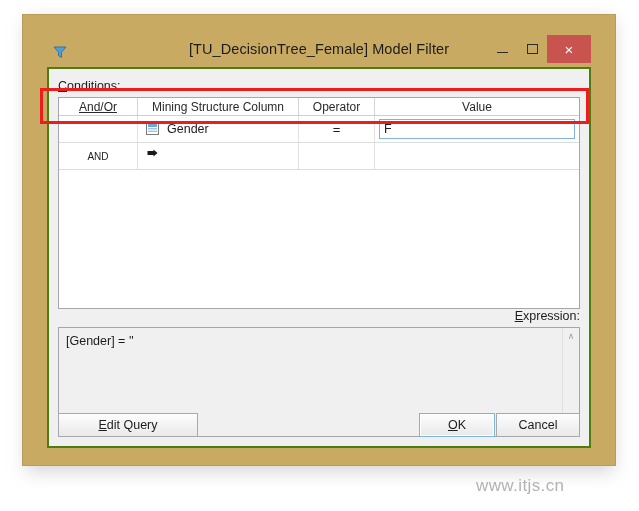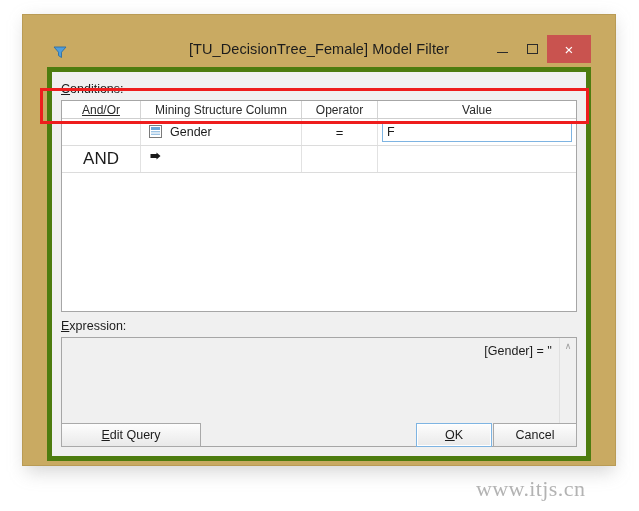--- a/index.html
+++ b/index.html
@@ -110,21 +110,21 @@
     color: #ffffff;
     font-size: 15px;
     line-height: 1;
     font-family: "Liberation Sans", sans-serif;
   }
 
   
   #client-area {
     flex: 1;
     background: #f0f0f0;
-    border: 5px solid #4d7c0f;
+    border: 2px solid #4d7c0f;
     box-sizing: border-box;
     position: relative;
     padding: 10px 9px 9px 9px;
   }
 
   .section-label {
     font-size: 12.5px;
     color: #1c1c1c;
     margin-bottom: 4px;
   }
@@ -166,21 +166,21 @@
     border-right: 1px solid #e2e2e2;
     border-bottom: 1px solid #dcdcdc;
     padding: 0 4px;
     vertical-align: middle;
   }
   #grid-table td:last-child { border-right: none; }
   .col-andor   { width: 78px; text-decoration: underline; }
   .col-column  { width: 160px; }
   .col-operator{ width: 75px; }
 
-  .cell-andor  { text-align: center; font-size: 17px; }
+  .cell-andor  { text-align: center; font-size: 10px; }
   .cell-op     { text-align: center; font-size: 13px; }
 
   .col-cell-inner {
     display: flex;
     align-items: flex-start;
     gap: 8px;
     padding-left: 4px;
   }
   .column-icon {
     width: 13px;
@@ -213,21 +213,20 @@
     height: 110px;
     position: relative;
     display: flex;
   }
   #expression-text {
     flex: 1;
     font-size: 12.5px;
     color: #1c1c1c;
     padding: 6px 7px;
     white-space: pre-wrap;
-    text-align: right;
   }
   #expr-scrollbar {
     width: 16px;
     flex: none;
     background: #f0f0f0;
     border-left: 1px solid #e0e0e0;
     position: relative;
   }
   .sb-arrow {
     position: absolute;
@@ -302,23 +301,23 @@
     position: absolute;
     left: 0;
     top: 0;
     display: flex;
     align-items: center;
   }
   #wm-url {
     position: absolute;
     left: 14px;
     top: 52px;
-    font-size: 22px;
+    font-size: 17px;
     color: rgba(150,150,150,0.72);
-    font-family: Liberation Serif, serif;
+    font-family: Liberation Sans, sans-serif;
     letter-spacing: 0.4px;
     text-align: right;
   }
 </style>
 </head>
 <body>
 
 <div id="desktop"></div>
 <div id="window-shadow"></div>
 
@@ -396,21 +395,21 @@
               </span>
             </td>
             <td class="cell-op"></td>
             <td></td>
           </tr>
 
         </tbody>
       </table>
     </div>
 
-    <div class="section-label" style="margin-top:7px;">
+    <div class="section-label" style="margin-top:0;text-align:right;">
       <span class="accel">E</span><span>xpression:</span>
     </div>
 
     <div id="expression-panel">
       <div id="expression-text">[Gender] = ''</div>
       <div id="expr-scrollbar">
         <div class="sb-arrow up">∧</div>
         <div class="sb-arrow down">∨</div>
       </div>
     </div>

